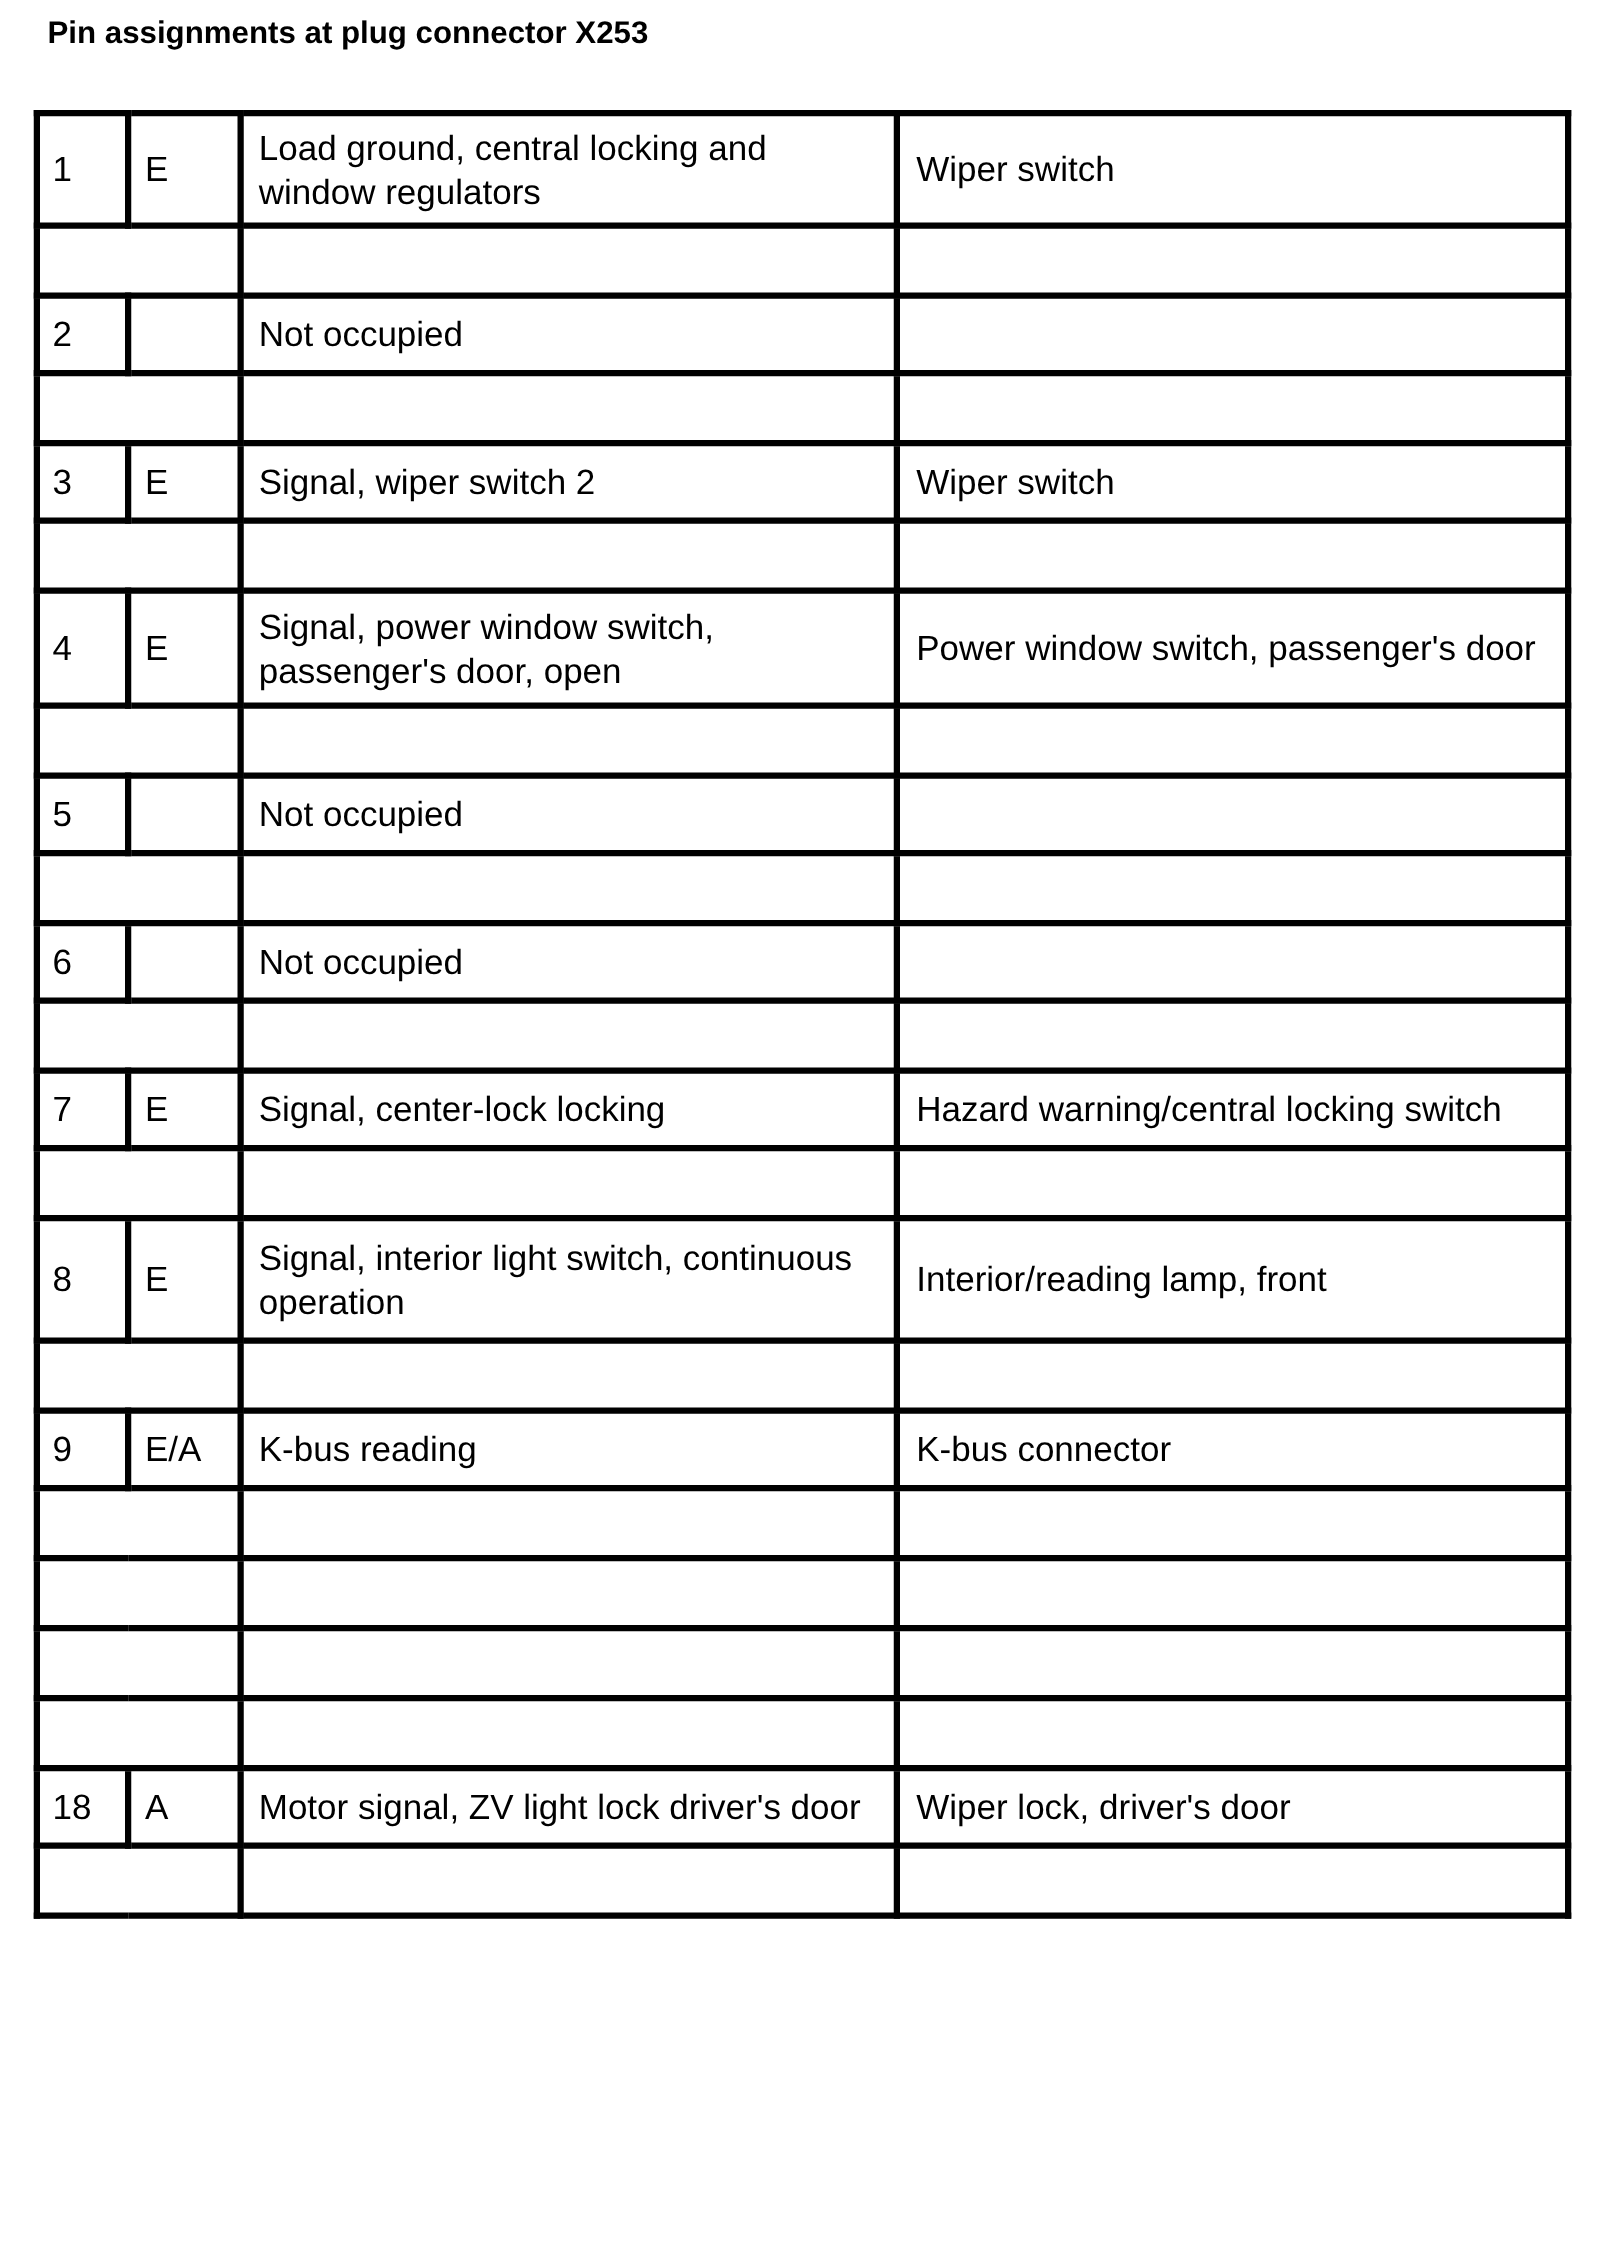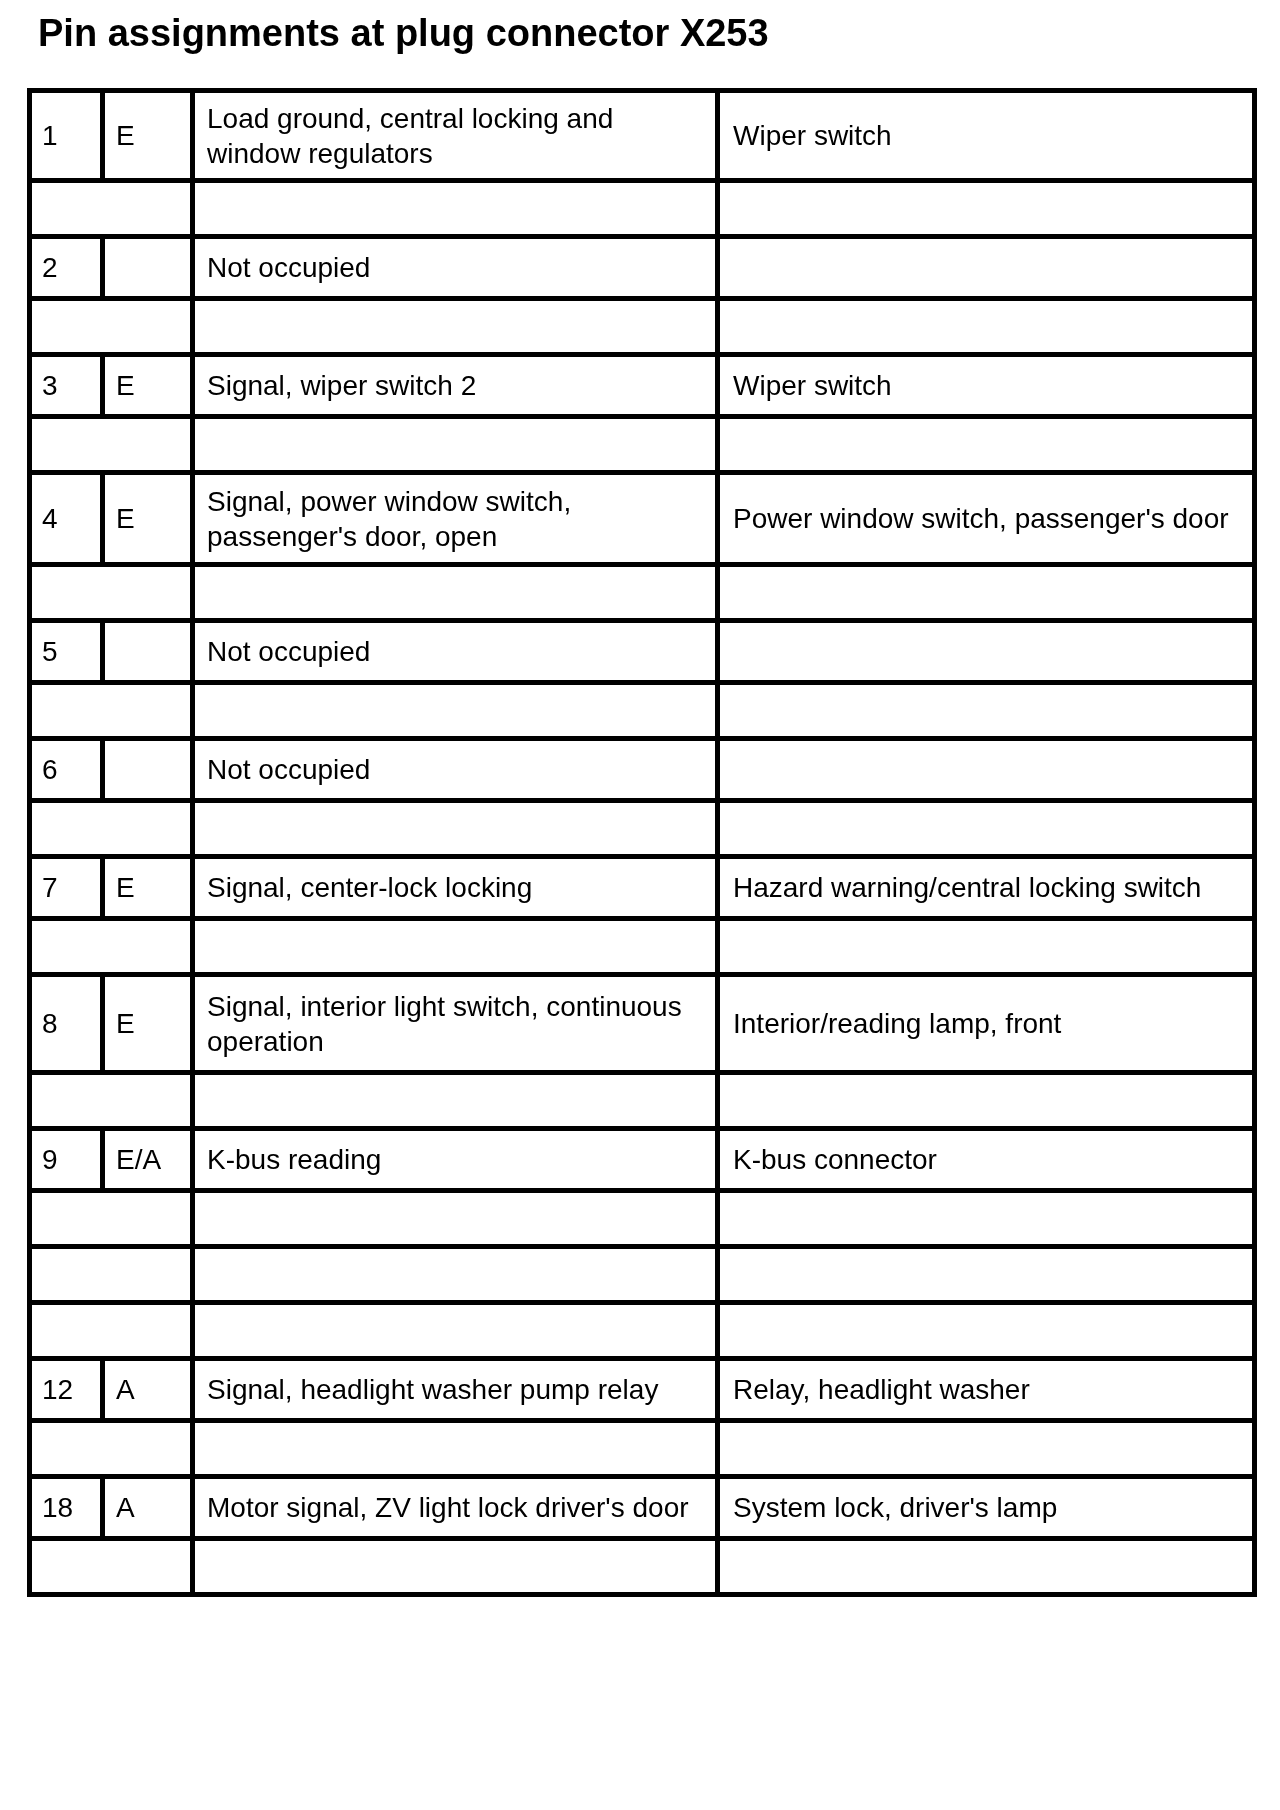--- a/index.html
+++ b/index.html
@@ -13,21 +13,21 @@
     height: 1810px;
     background: #ffffff;
     overflow: hidden;
     font-family: "Liberation Sans", sans-serif;
     color: #000000;
   }
   .page-title {
     position: absolute;
     left: 38px;
     top: 12px;
-    font-size: 38px;
+    font-size: 25px;
     font-weight: bold;
     white-space: nowrap;
   }
   table.pin-table {
     position: absolute;
     left: 27px;
     top: 88px;
     width: 1225px;
     border-collapse: collapse;
     table-layout: fixed;
@@ -196,37 +196,31 @@
       <td></td>
       <td></td>
     </tr>
 
     <tr class="sp">
       <td colspan="2"></td>
       <td></td>
       <td></td>
     </tr>
 
-    <tr class="h1">
-      <td class="c-pin">12</td>
-      <td class="c-type">A</td>
-      <td class="c-desc">Signal, headlight washer pump relay</td>
-      <td class="c-conn">Relay, headlight washer</td>
-    </tr>
     <tr class="sp">
       <td colspan="2"></td>
       <td></td>
       <td></td>
     </tr>
 
     <tr class="h1">
       <td class="c-pin">18</td>
       <td class="c-type">A</td>
       <td class="c-desc">Motor signal, ZV light lock driver's door</td>
-      <td class="c-conn">System lock, driver's lamp</td>
+      <td class="c-conn">Wiper lock, driver's door</td>
     </tr>
     <tr class="sp">
       <td colspan="2"></td>
       <td></td>
       <td></td>
     </tr>
 
   </tbody>
     </table>
 </div>

